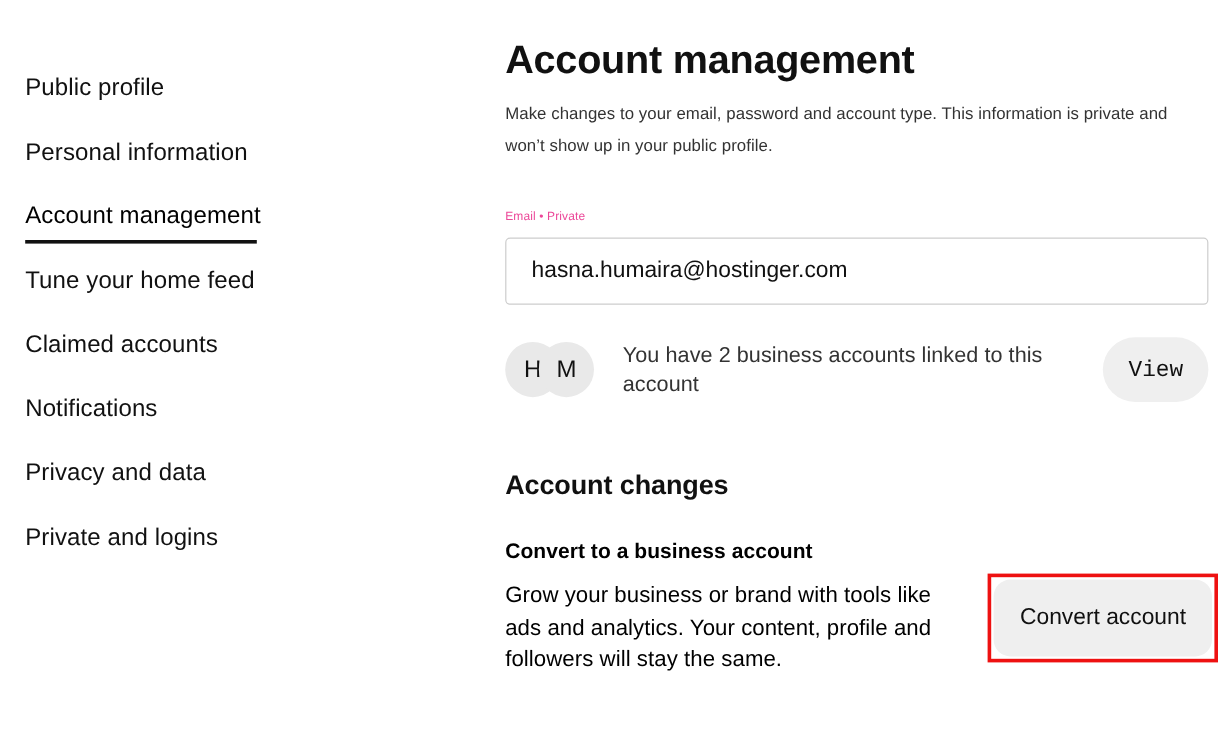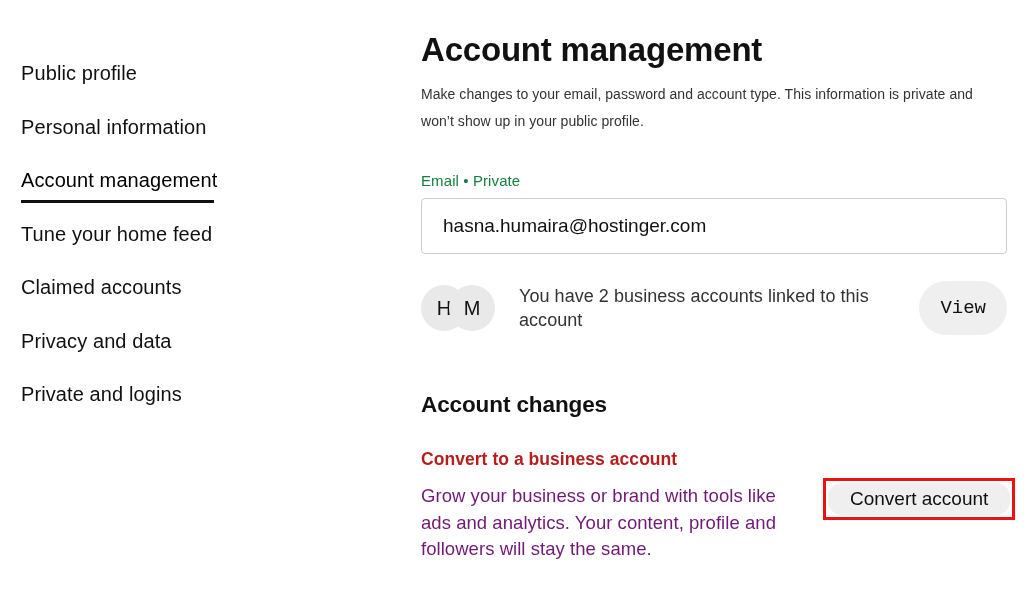--- a/index.html
+++ b/index.html
@@ -91,23 +91,23 @@
     width: 560px;
     letter-spacing: 0.05px;
   }
 
   
   .field-block {
     margin-top: 37px;
   }
 
   .field-label {
-    font-size: 15px;
+    font-size: 10px;
     line-height: 17px;
-    color: #15803d;
+    color: #ec4899;
     margin-bottom: 9px;
     letter-spacing: 0.1px;
   }
 
   .email-input {
     display: block;
     width: 586px;
     height: 56px;
     border: 1px solid #cdcdcd;
     border-radius: 4px;
@@ -190,46 +190,46 @@
   .change-block {
     position: relative;
     margin-top: 27px;
     width: 586px;
   }
 
   .change-heading {
     font-size: 17.5px;
     line-height: 24px;
     font-weight: 600;
-    color: #b91c1c;
+    color: #000000;
     letter-spacing: 0.05px;
   }
 
   .change-body {
     font-size: 18.5px;
     line-height: 26.5px;
-    color: #701a75;
+    color: #000000;
     margin-top: 12px;
     width: 382px;
     letter-spacing: 0.05px;
   }
 
   
   .convert-wrap {
     position: absolute;
     left: 402px;
     top: 31px;
     border: 3px solid #ee1111;
     padding: 2px;
     background: #ffffff;
   }
 
   .convert-btn {
     display: block;
-    height: 32px;
+    height: 64px;
     padding: 0 22px;
     border: none;
     border-radius: 14px;
     background: #efefef;
     font-family: "Liberation Sans", sans-serif;
     font-size: 19px;
     color: #111111;
     white-space: nowrap;
     cursor: pointer;
   }
@@ -256,20 +256,23 @@
 
     <div class="nav-item">
       <span class="nav-label">Tune your home feed</span>
     </div>
 
     <div class="nav-item">
       <span class="nav-label">Claimed accounts</span>
     </div>
 
 
+    <div class="nav-item">
+      <span class="nav-label">Notifications</span>
+    </div>
 
     <div class="nav-item">
       <span class="nav-label">Privacy and data</span>
     </div>
 
     <div class="nav-item">
       <span class="nav-label">Private and logins</span>
     </div>
 
 

